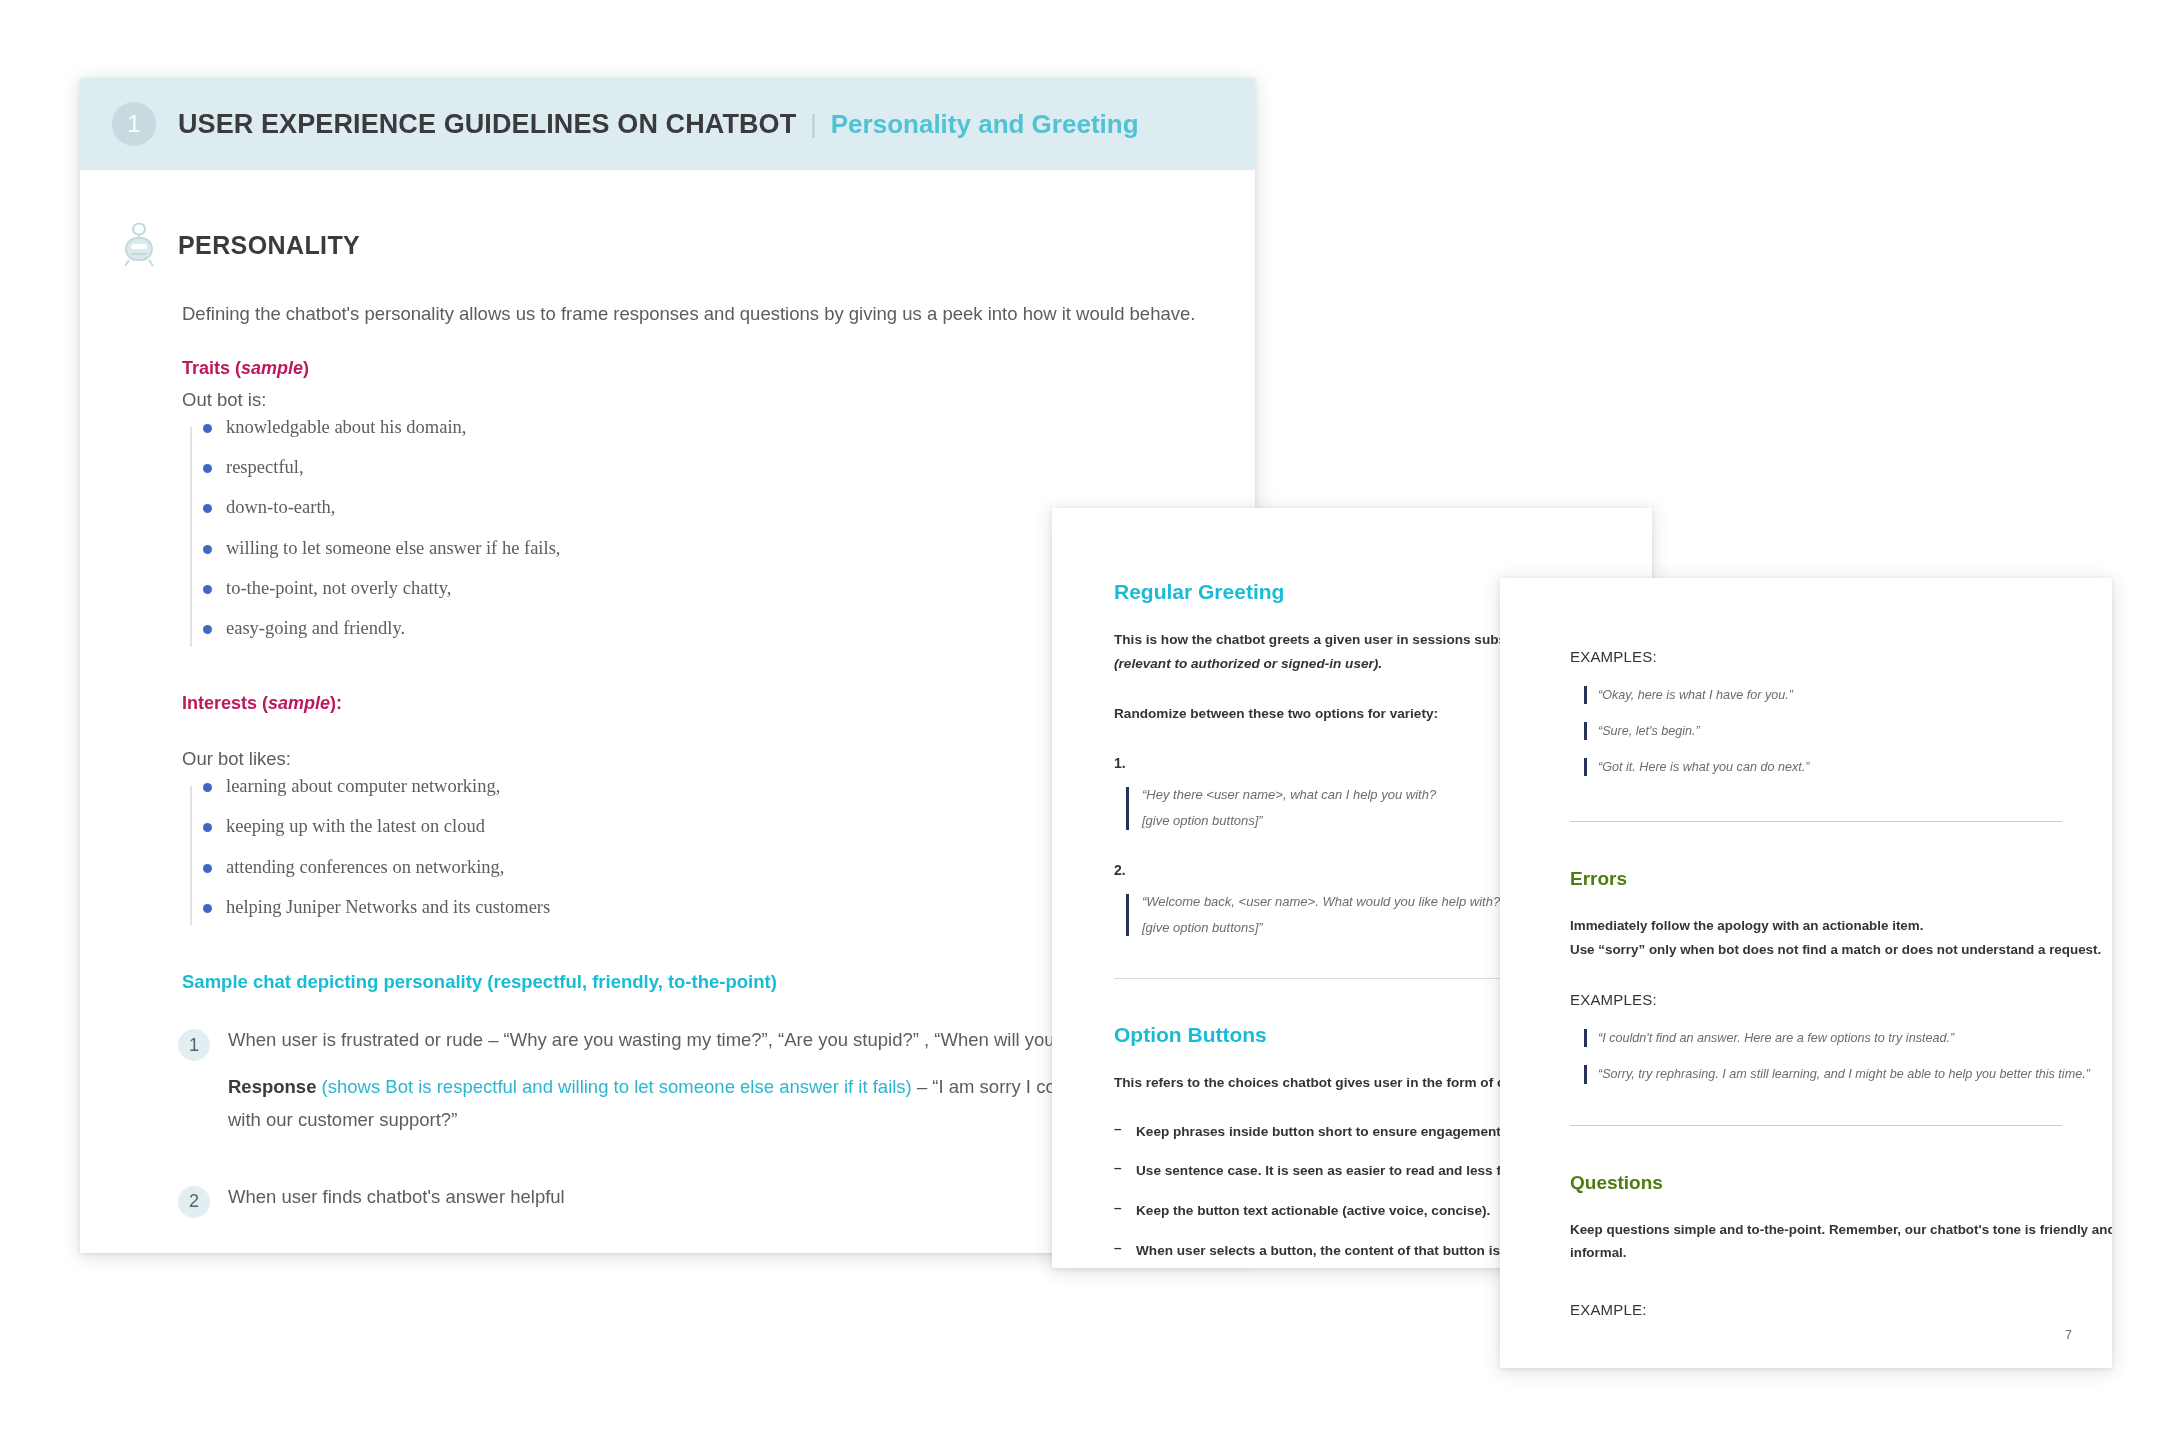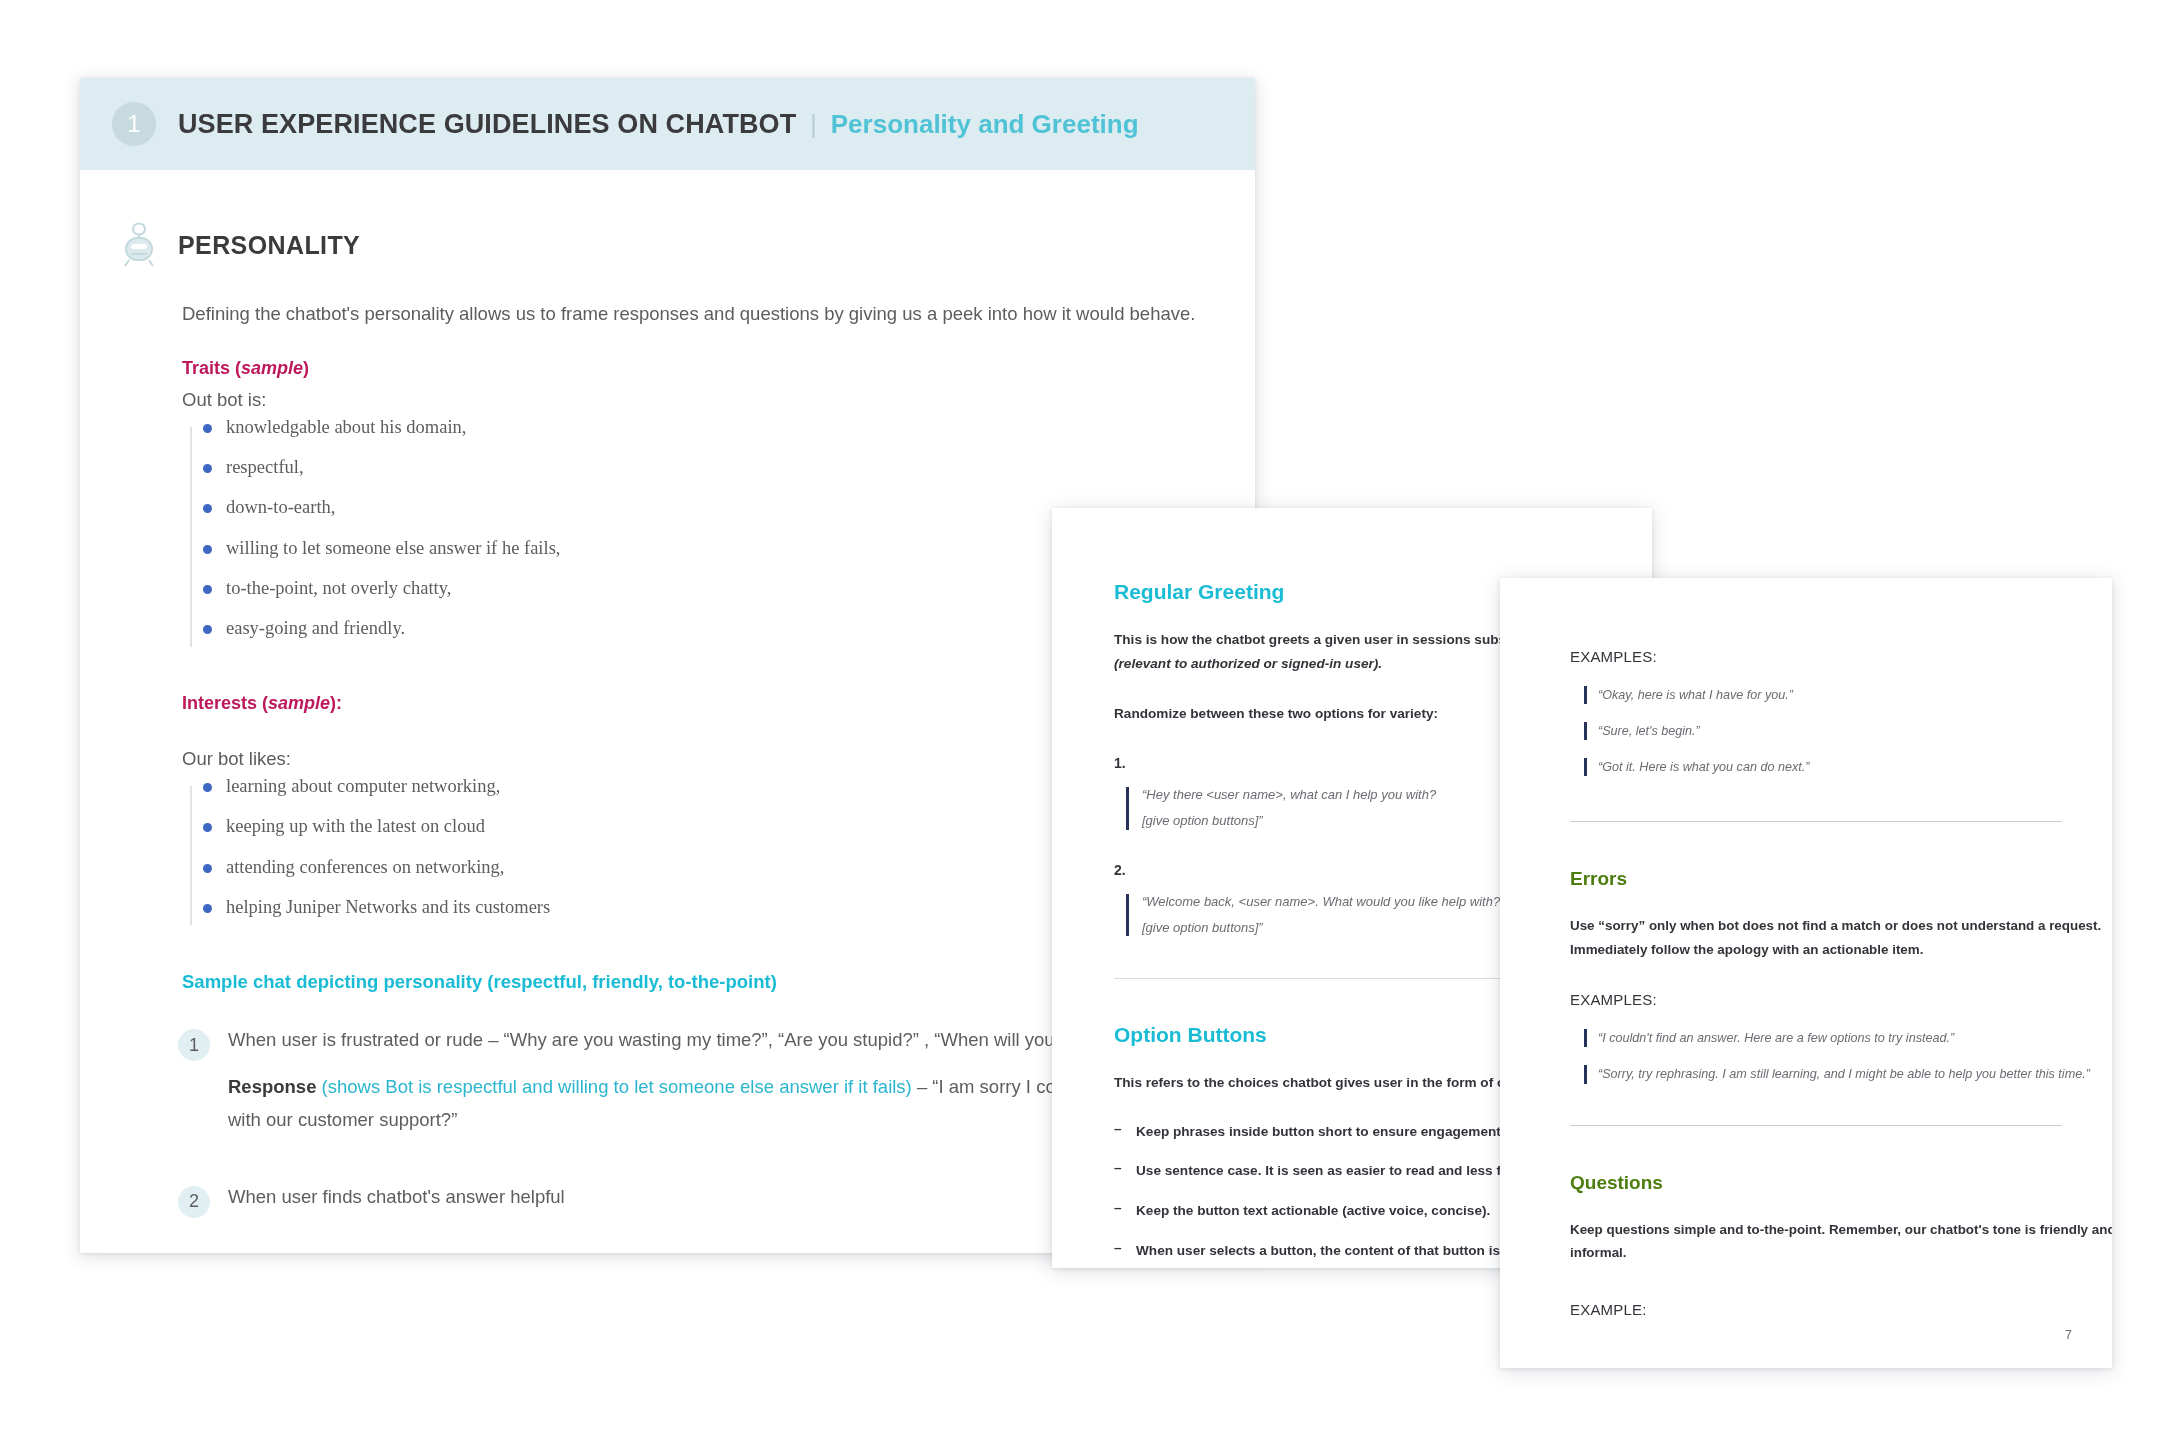--- a/index.html
+++ b/index.html
@@ -229,22 +229,22 @@
             <p>“Sure, let's begin.”</p>
           </div>
           <div class="q3">
             <p>“Got it. Here is what you can do next.”</p>
           </div>
         </div>
 
       <div class="rule3"></div>
 
       <div class="h-teal-3">Errors</div>
+      <p class="t3">Immediately follow the apology with an actionable item.</p>
       <p class="t3">Use “sorry” only when bot does not find a match or does not understand a request.</p>
-      <p class="t3">Immediately follow the apology with an actionable item.</p>
 
 
       <div class="caps" style="margin-top:30px;">EXAMPLES:</div>
       <div id="examples-mid">
           <div class="q3">
             <p>“I couldn't find an answer. Here are a few options to try instead.”</p>
           </div>
           <div class="q3">
             <p>“Sorry, try rephrasing. I am still learning, and I might be able to help you better this time.”</p>
           </div>

